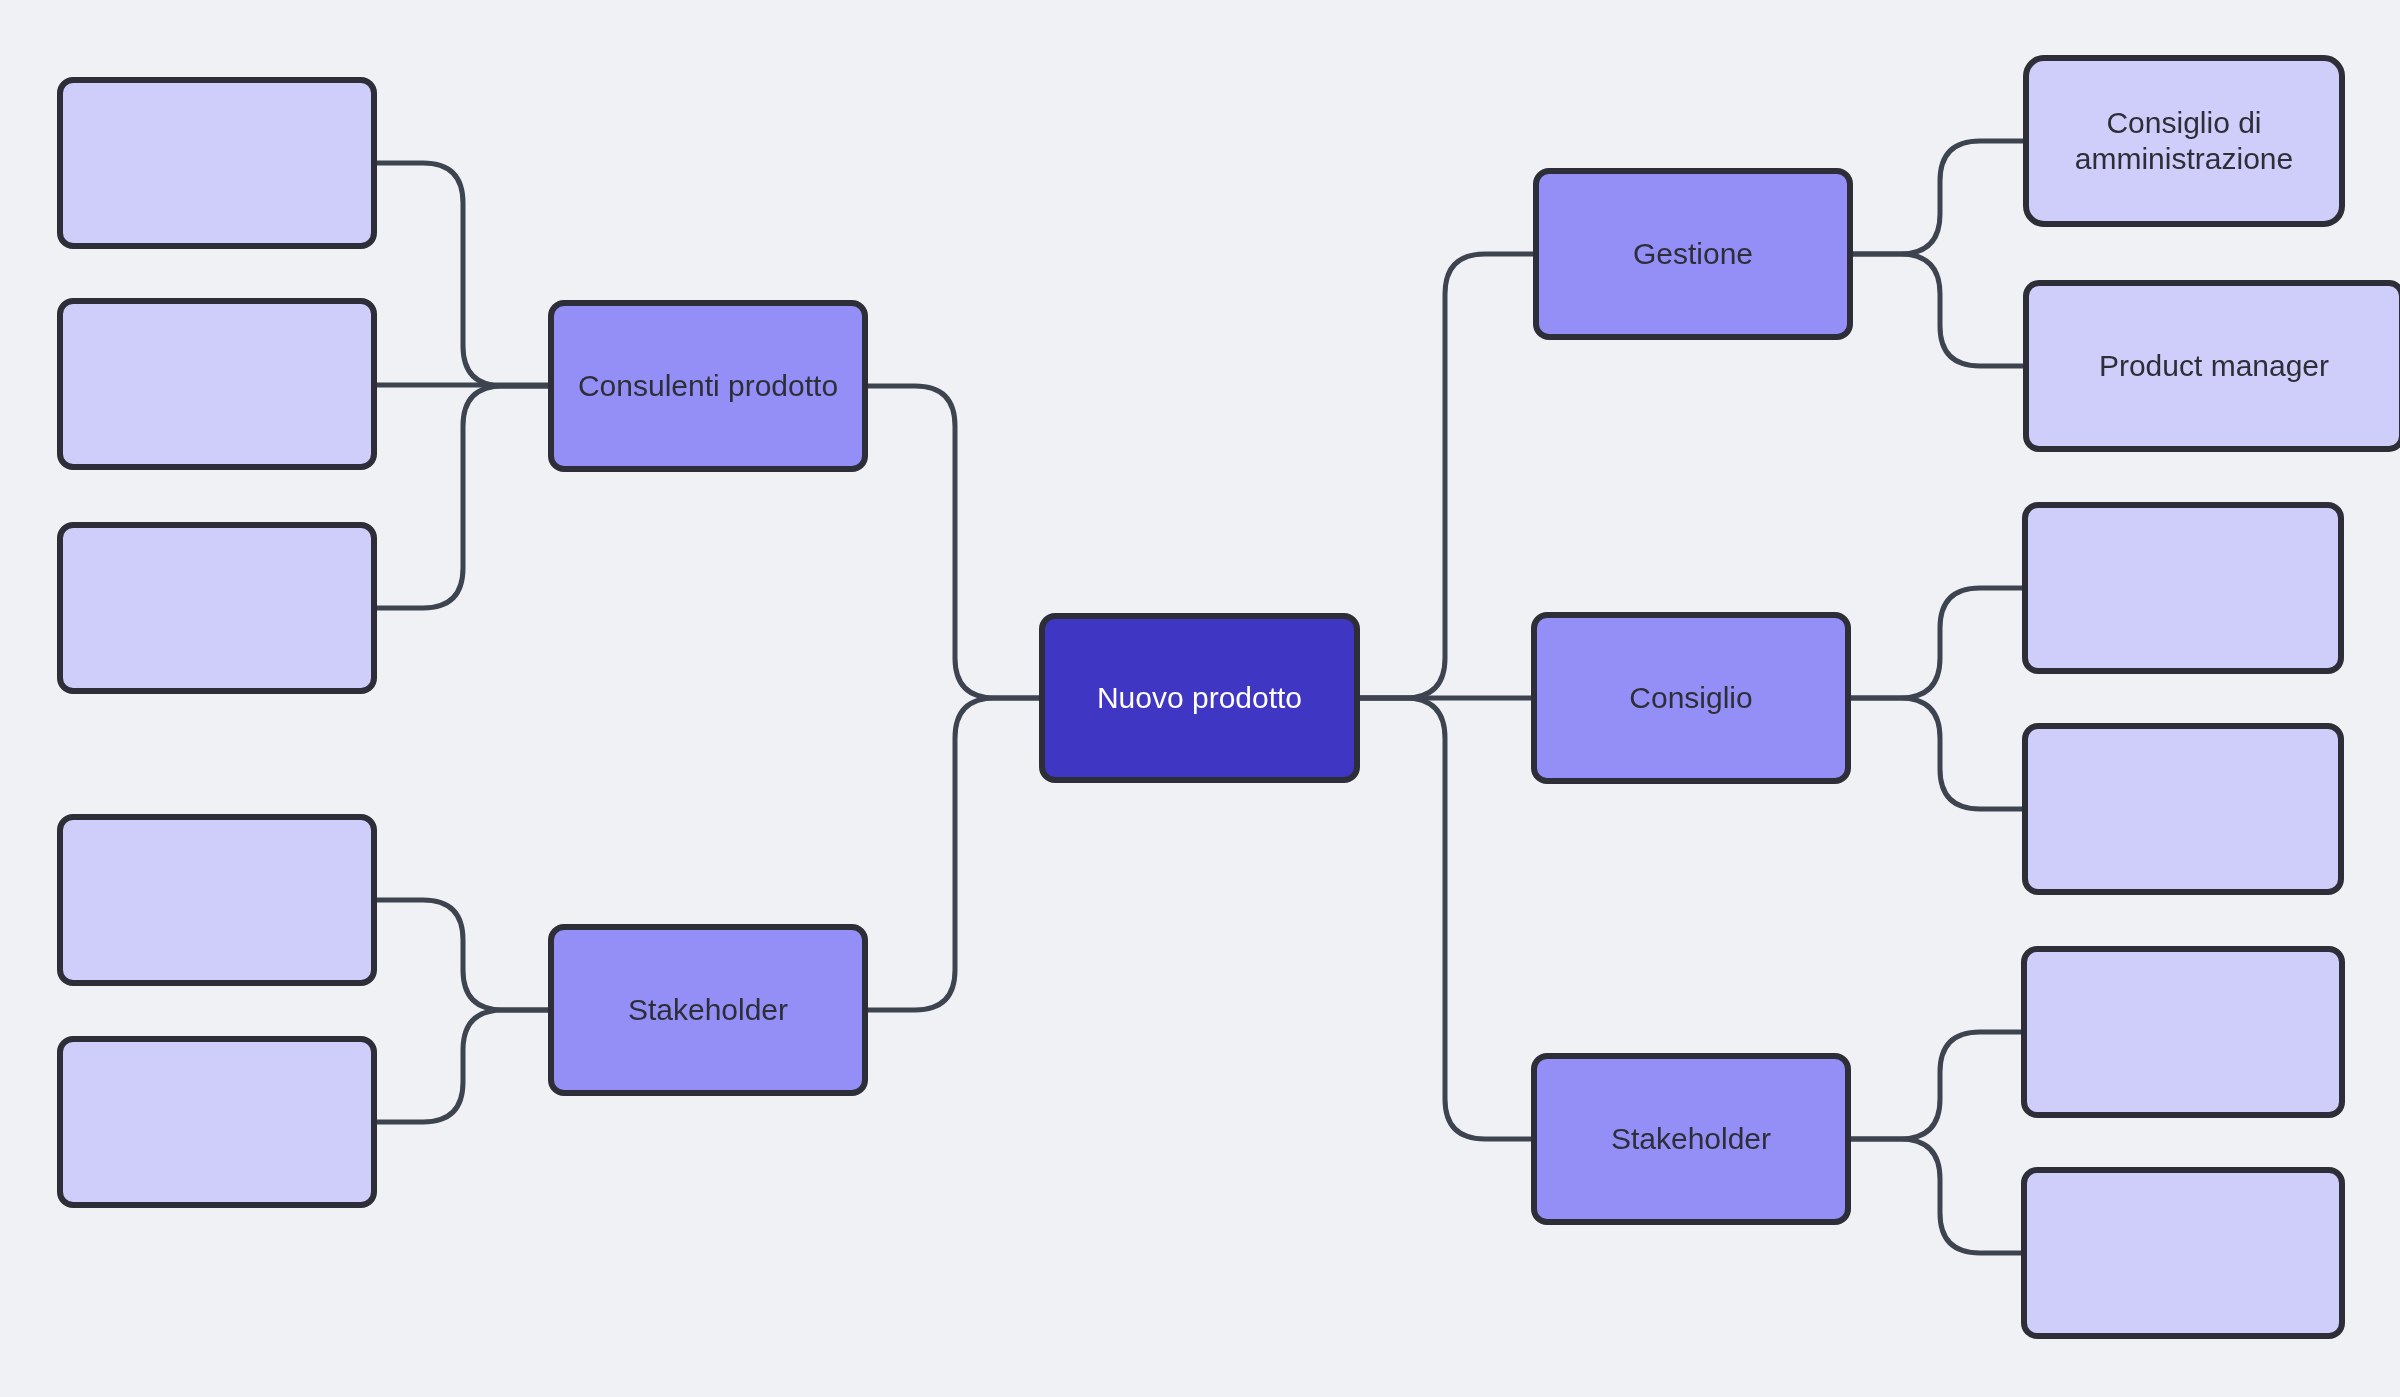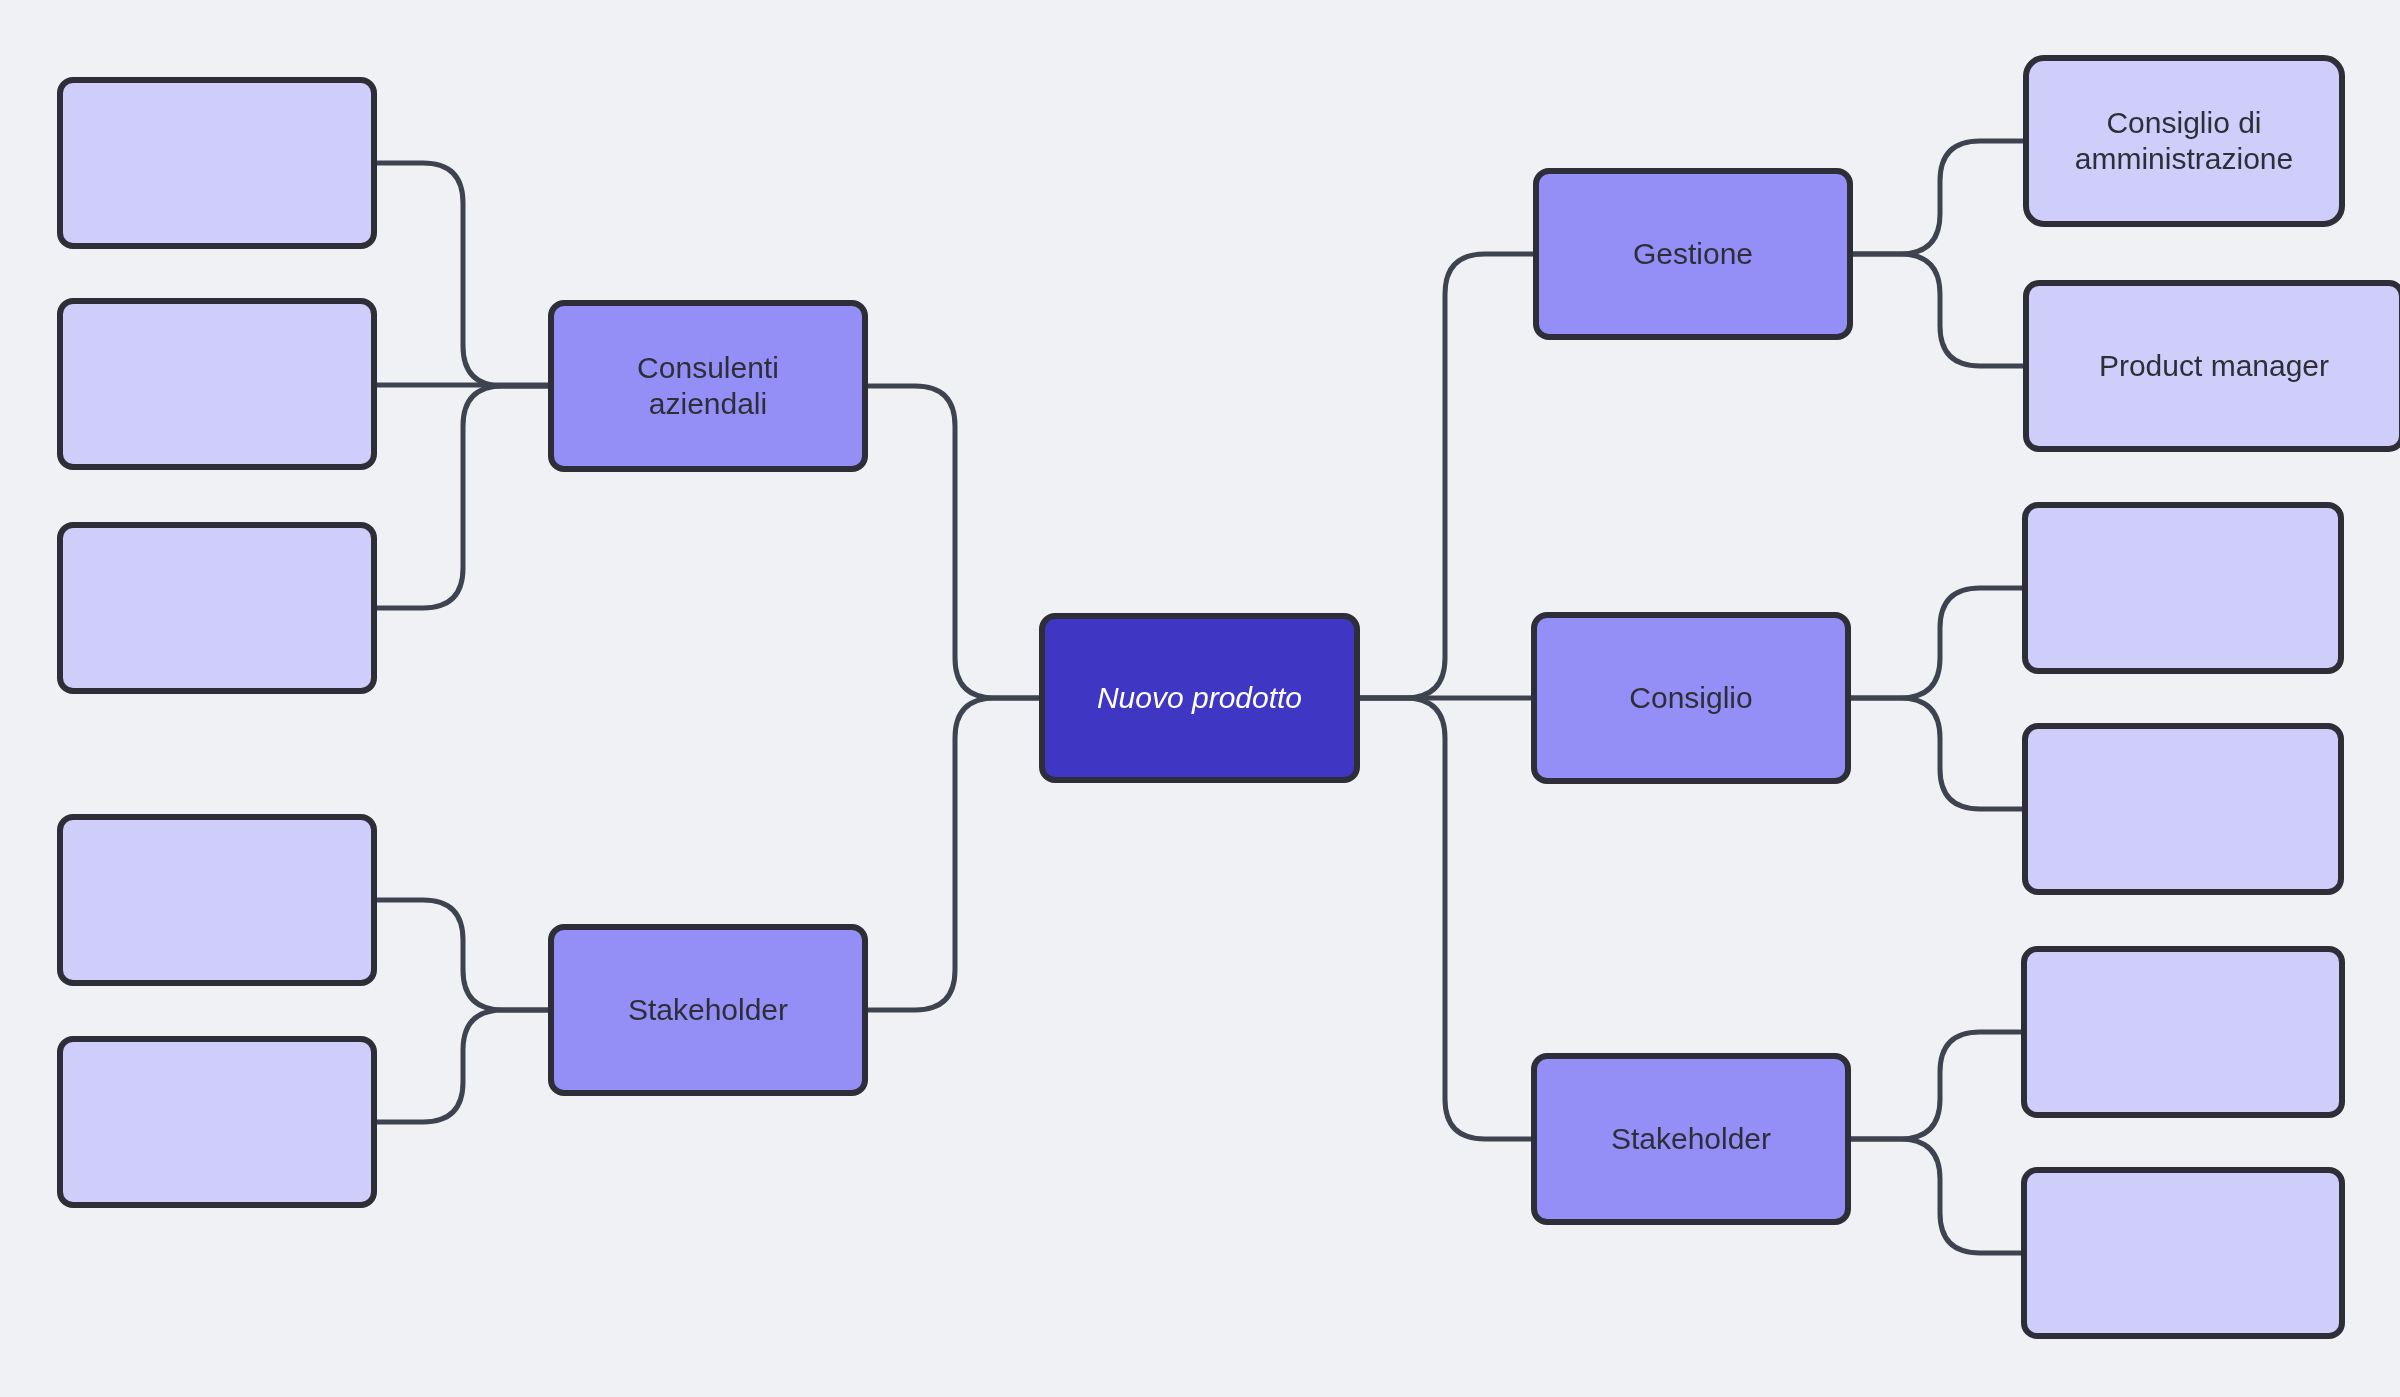--- a/index.html
+++ b/index.html
@@ -11,21 +11,21 @@
   body{background:var(--bg);font-family:"Liberation Sans","DejaVu Sans",sans-serif;overflow:hidden;}
   .canvas{position:relative;width:2400px;height:1397px;background:var(--bg);}
   .edges{position:absolute;left:0;top:0;width:2400px;height:1397px;}
   .edges path{fill:none;stroke:var(--connector);stroke-width:5;stroke-linecap:butt;}
   .node{
     position:absolute;display:flex;align-items:center;justify-content:center;
     width:320px;height:172px;border:6px solid var(--node-border);border-radius:16px;
     font-size:30px;line-height:1.2;text-align:center;color:var(--node-text);
     padding:0 22px;cursor:pointer;
   }
-  .node.root{background:var(--root-fill);color:var(--root-text);width:321px;height:170px;font-style:italic;}
+  .node.root{background:var(--root-fill);color:var(--root-text);width:321px;height:170px;}
   .node.branch{background:var(--branch-fill);}
   .node.leaf{background:var(--leaf-fill);}
 </style>
 </head>
 <body>
 
 <div class="canvas">
 
   <svg class="edges" viewBox="0 0 2400 1397" aria-hidden="true">
 
@@ -53,21 +53,21 @@
     <path d="M 1850 1139 H 1900 Q 1940 1139 1940 1179 V 1213 Q 1940 1253 1980 1253 H 2021"></path>
   </svg>
 
   <div class="node leaf" style="left:57px;top:77px;"></div>
   <div class="node leaf" style="left:57px;top:298px;"></div>
   <div class="node leaf" style="left:57px;top:522px;"></div>
 
   <div class="node leaf" style="left:57px;top:814px;"></div>
   <div class="node leaf" style="left:57px;top:1036px;"></div>
 
-  <div class="node branch" style="left:548px;top:300px;">Consulenti aziendali</div>
+  <div class="node branch" style="left:548px;top:300px;">Consulenti prodotto</div>
   <div class="node branch" style="left:548px;top:924px;">Stakeholder</div>
 
   <div class="node root" style="left:1039px;top:613px;">Nuovo prodotto</div>
 
   <div class="node branch" style="left:1533px;top:168px;">Gestione</div>
   <div class="node branch" style="left:1531px;top:612px;">Consiglio</div>
   <div class="node branch" style="left:1531px;top:1053px;">Stakeholder</div>
 
   <div class="node leaf" style="left:2023px;top:55px;width:322px;border-radius:21px;">Consiglio di amministrazione</div>
   <div class="node leaf" style="left:2023px;top:280px;width:382px;text-align:center;">Product manager</div>

